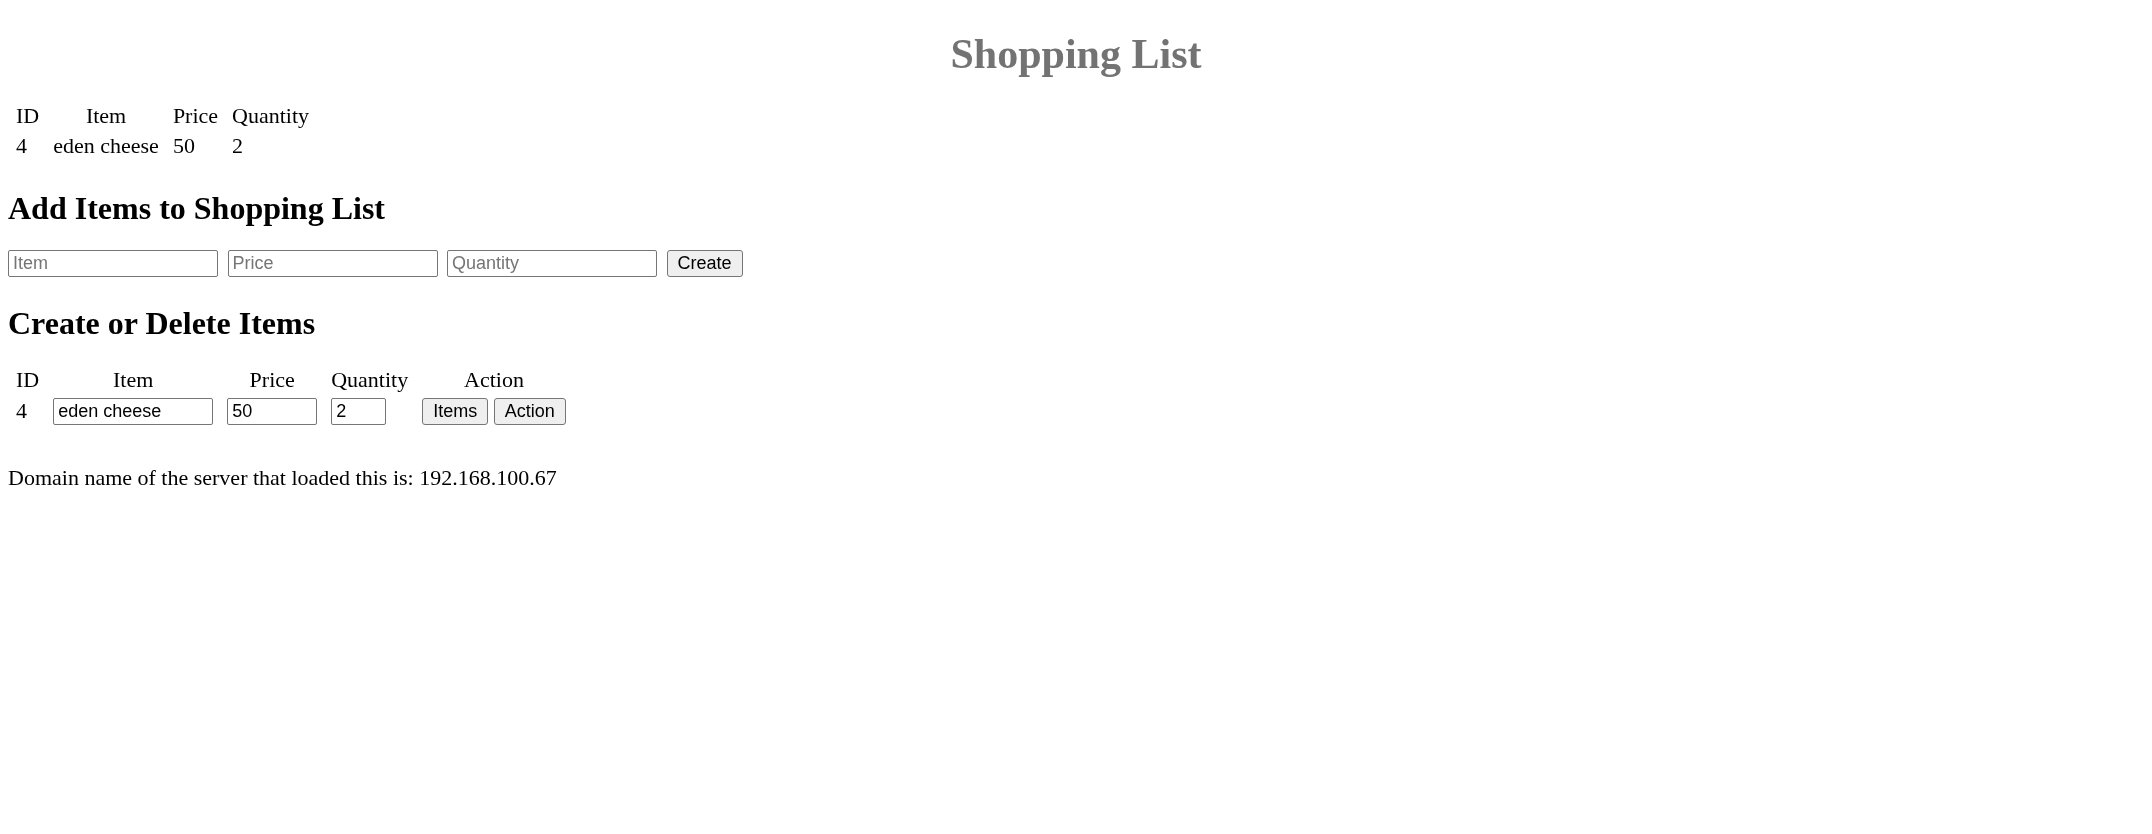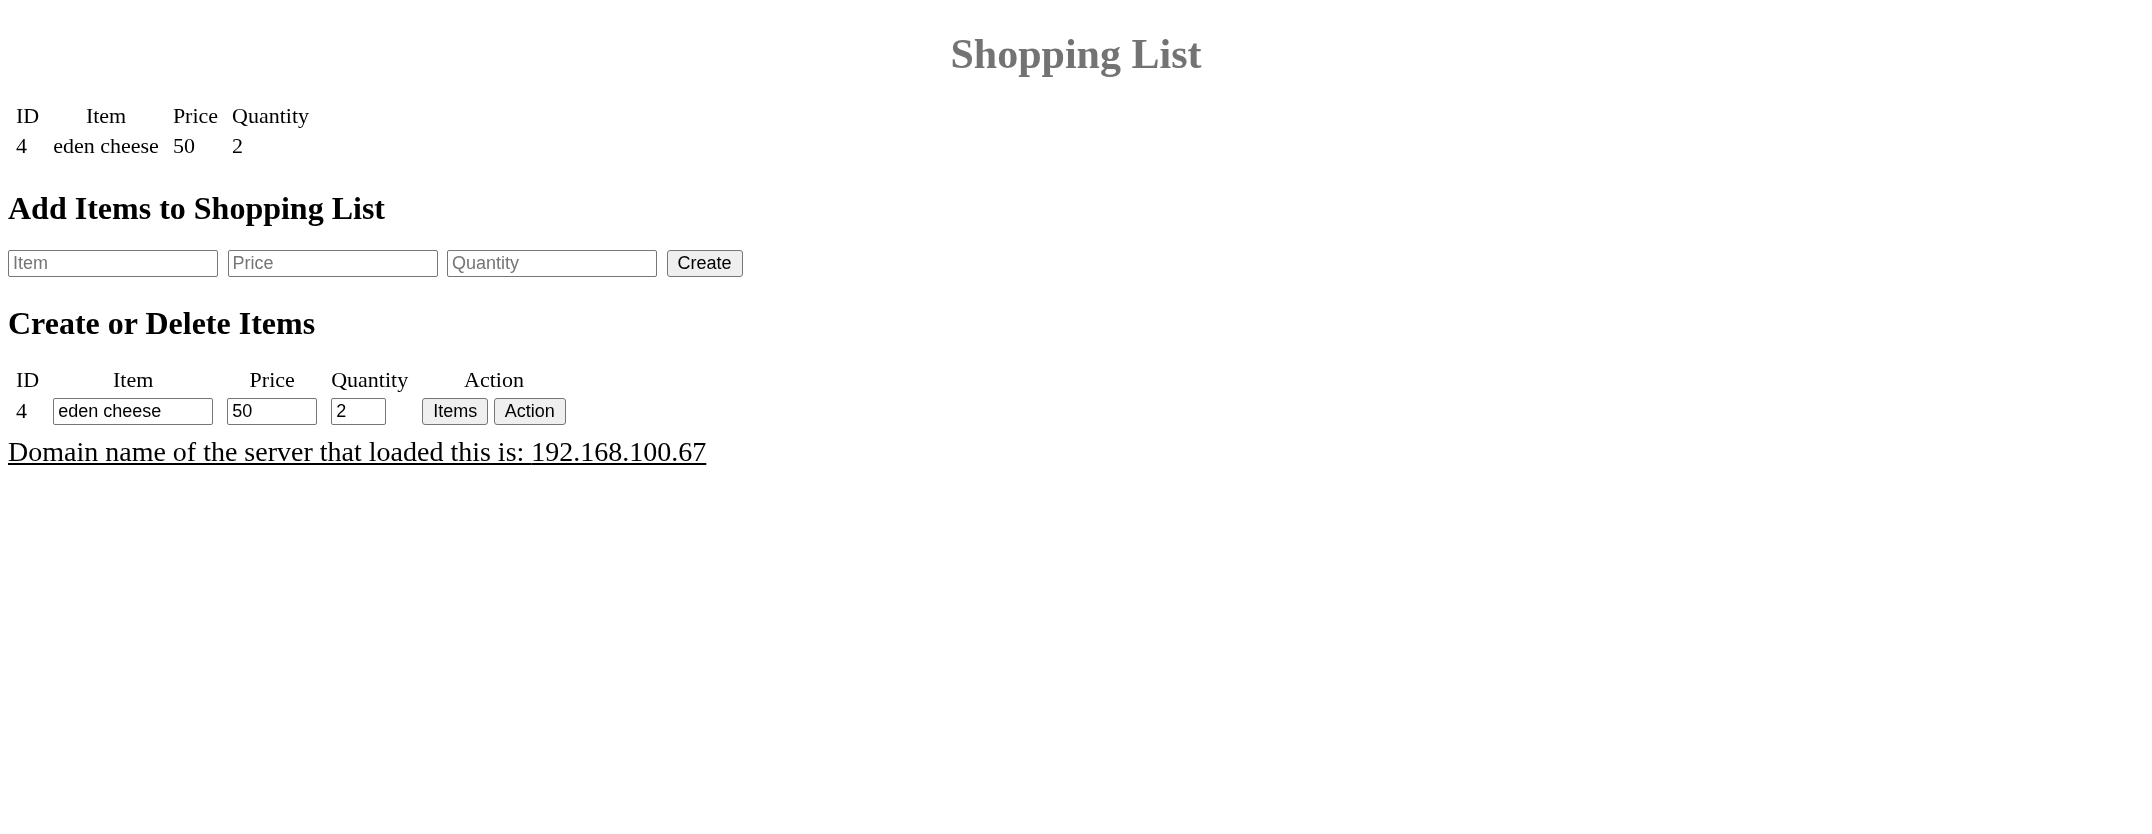--- a/index.html
+++ b/index.html
@@ -59,23 +59,22 @@
       margin-top: 12px;
     }
     .add-form input {
       width: 200px;
       margin-right: 4px;
     }
     .edit-item { width: 150px; }
     .edit-price { width: 80px; }
     .edit-qty { width: 45px; }
     p.footer {
-      margin-top: 8px;
-      font-size: 28px;
-      text-decoration: underline;
+      margin-top: 37px;
+      font-size: 22px;
     }
   </style>
 </head>
 <body>
 
 <h1 class="page-title">Shopping List</h1>
 
 <table>
   <thead>
     <tr>

